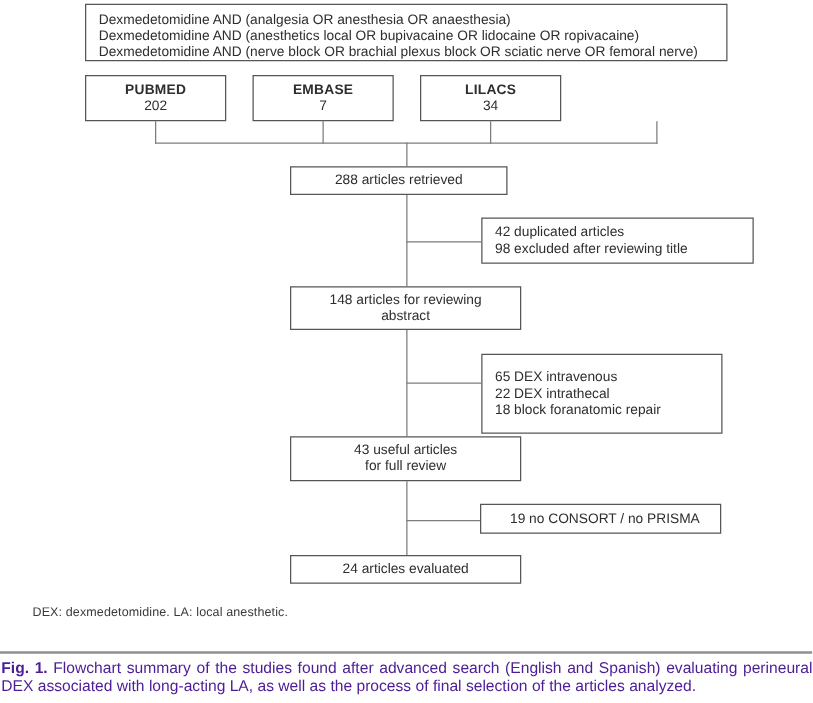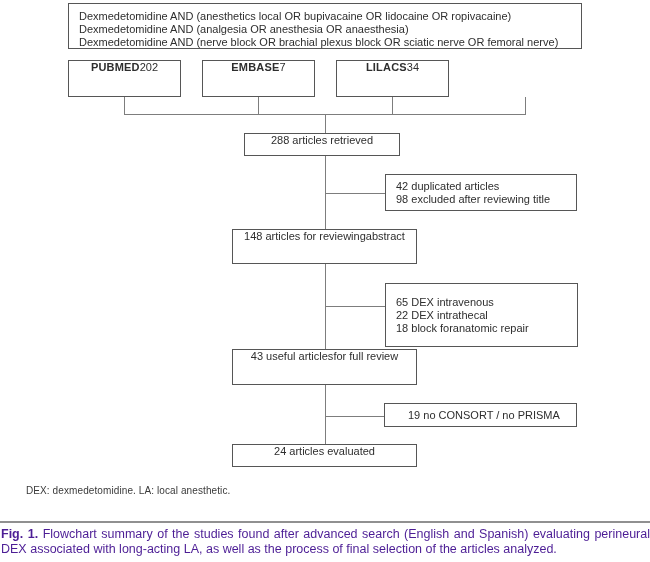--- a/index.html
+++ b/index.html
@@ -17,21 +17,21 @@
 
   .box {
     position: absolute;
     background: #ffffff;
     border: 1px solid #565656;
     font-size: 11px;
     line-height: 13px;
     color: #2e2e2e;
   }
 
-  .box.center { text-align: center; display: flex; flex-direction: row; justify-content: center; }
+  .box.center { text-align: center; display: flex; flex-direction: column; justify-content: center; }
   .box.left   { text-align: left; }
 
   .query-box { padding: 6px 6px 4px 10px; }
   .side-box  { padding: 5px 6px 4px 10px; display: flex; flex-direction: column; justify-content: center; }
 
   .db-name { font-weight: bold; letter-spacing: 0.2px; }
 
   .line {
     position: absolute;
     background: #7d7d7d;
@@ -66,22 +66,22 @@
     text-align: justify;
   }
   .caption .fig-label { font-weight: bold; }
 </style>
 </head>
 <body>
 
 <div class="figure">
 
   <div class="box left query-box" style="left:68px; top:3px; width:514px; height:46px;">
+    <div>Dexmedetomidine AND (analgesia OR anesthesia OR anaesthesia)</div>
     <div>Dexmedetomidine AND (anesthetics local OR bupivacaine OR lidocaine OR ropivacaine)</div>
-    <div>Dexmedetomidine AND (analgesia OR anesthesia OR anaesthesia)</div>
     <div>Dexmedetomidine AND (nerve block OR brachial plexus block OR sciatic nerve OR femoral nerve)</div>
   </div>
 
   <div class="box center" style="left:68px; top:60px; width:113px; height:37px;">
     <div class="db-name">PUBMED</div>
     <div>202</div>
   </div>
   <div class="box center" style="left:202px; top:60px; width:113px; height:37px;">
     <div class="db-name">EMBASE</div>
     <div>7</div>
@@ -91,28 +91,28 @@
     <div>34</div>
   </div>
 
   <div class="line" style="left:124px; top:97px; width:1px; height:18px;"></div>
   <div class="line" style="left:258px; top:97px; width:1px; height:18px;"></div>
   <div class="line" style="left:392px; top:97px; width:1px; height:18px;"></div>
   <div class="line" style="left:525px; top:97px; width:1px; height:18px;"></div>
   <div class="line" style="left:124px; top:114px; width:402px; height:1px;"></div>
   <div class="line" style="left:325px; top:114px; width:1px; height:19px;"></div>
 
-  <div class="box center" style="left:232px; top:133px; width:156px; height:23px;margin-left:12px;">
+  <div class="box center" style="left:232px; top:133px; width:174px; height:23px;">
     <div>288 articles retrieved</div>
   </div>
 
   <div class="line" style="left:325px; top:156px; width:1px; height:73px;"></div>
   <div class="line" style="left:325px; top:193px; width:60px; height:1px;"></div>
 
-  <div class="box left side-box" style="left:385px; top:174px; width:192px; height:37px;">
+  <div class="box left side-box" style="left:385px; top:174px; width:218px; height:37px;">
     <div>42 duplicated articles</div>
     <div>98 excluded after reviewing title</div>
   </div>
 
   <div class="box center" style="left:232px; top:229px; width:185px; height:35px;">
     <div>148 articles for reviewing</div>
     <div>abstract</div>
   </div>
 
   <div class="line" style="left:325px; top:264px; width:1px; height:85px;"></div>

